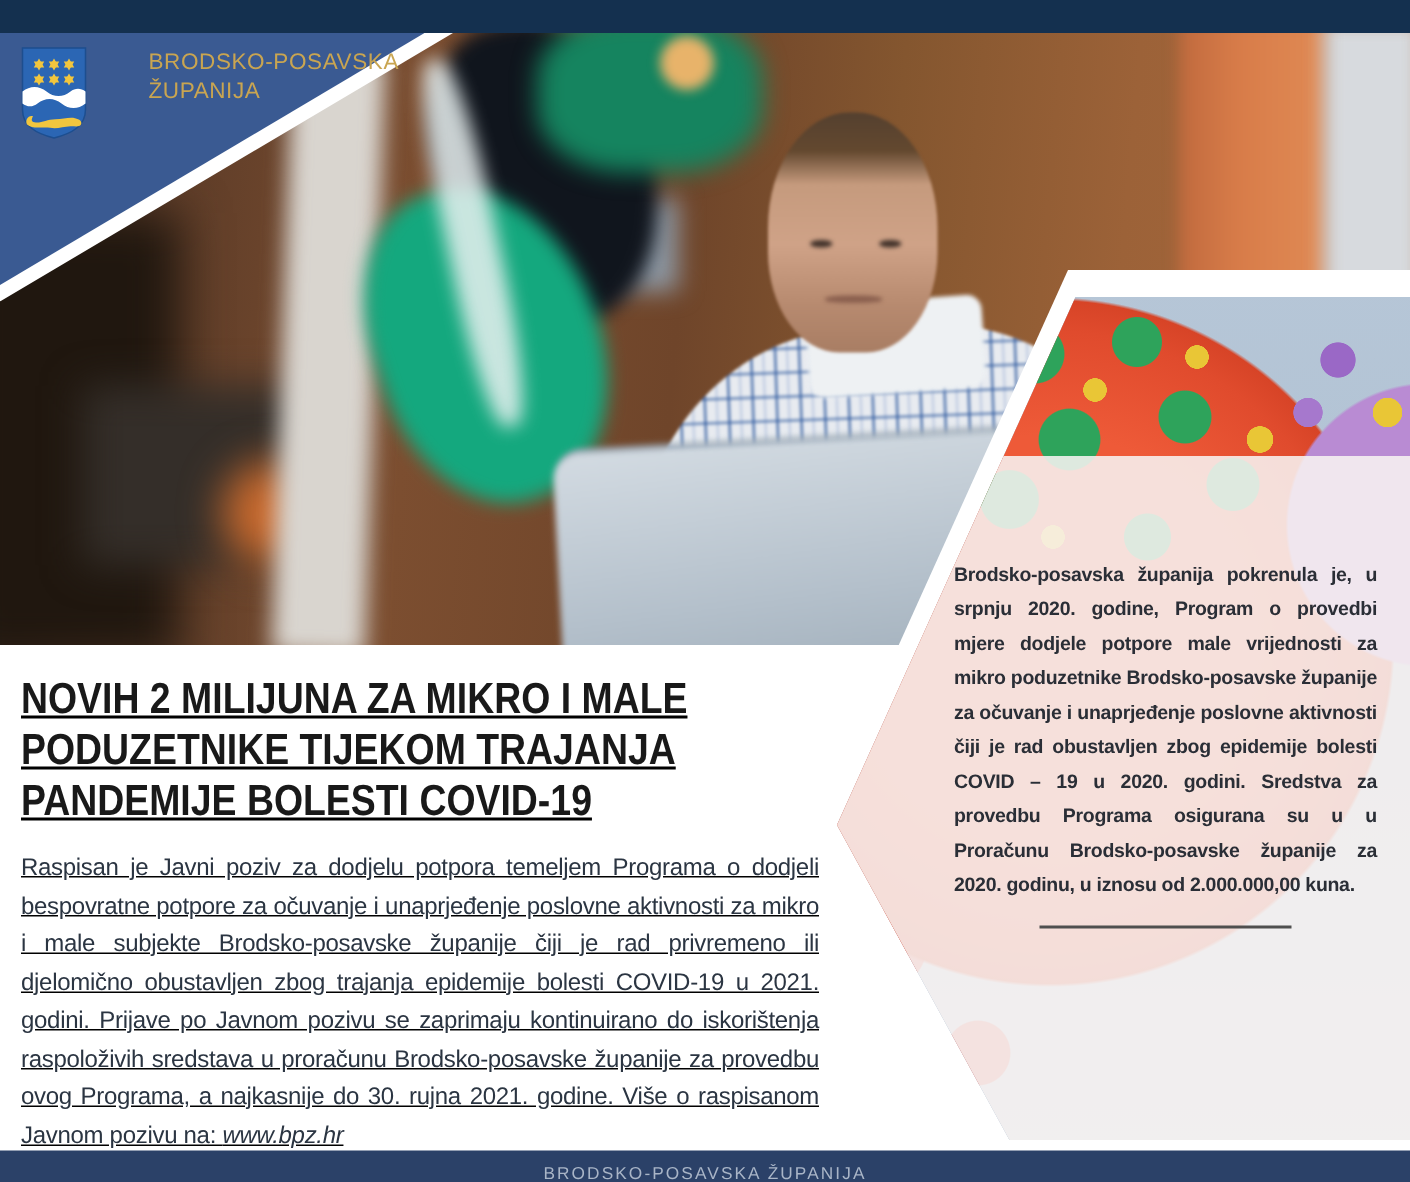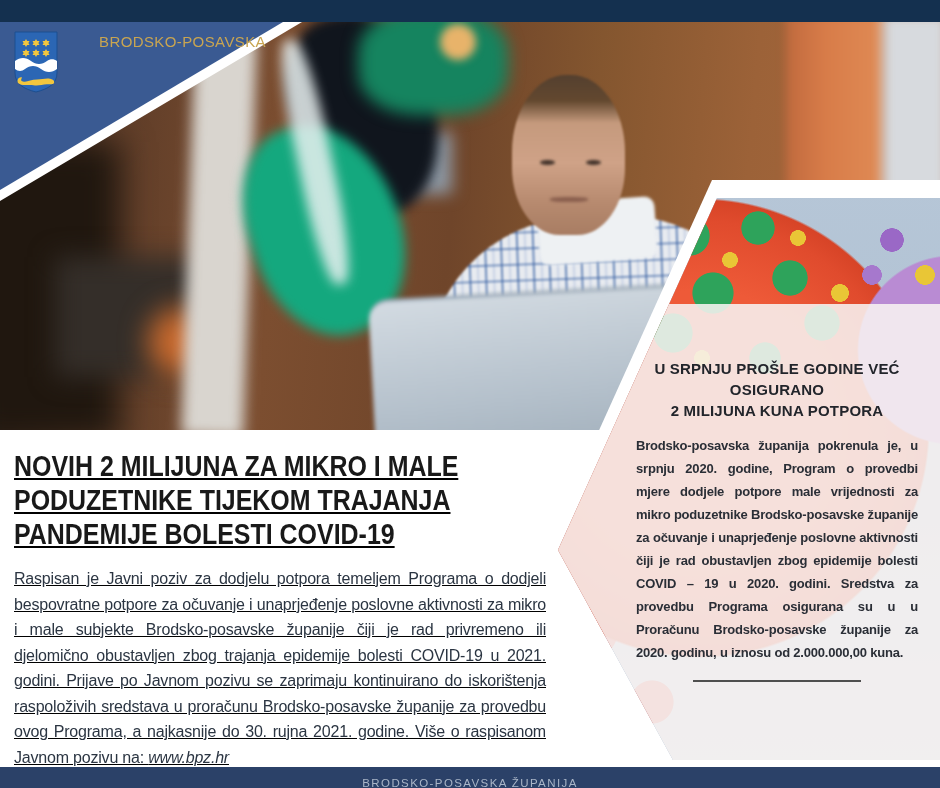--- a/index.html
+++ b/index.html
@@ -135,24 +135,20 @@
   <div class="shape ph-mouth"></div>
   <div class="shape ph-laptop"></div>
 </div>
 
 <div class="hex">
   <div class="hex-white"></div>
   <div class="hex-content">
     <div class="virus-bg"></div>
     <div class="panel-overlay"></div>
     <div class="panel-text">
-      <div class="panel-heading">
-        <div>U SRPNJU PROŠLE GODINE VEĆ OSIGURANO</div>
-        <div>2 MILIJUNA KUNA POTPORA</div>
-      </div>
       <div class="panel-body">Brodsko-posavska županija pokrenula je, u srpnju 2020. godine, Program o provedbi mjere dodjele potpore male vrijednosti za mikro poduzetnike Brodsko-posavske županije za očuvanje i unaprjeđenje poslovne aktivnosti čiji je rad obustavljen zbog epidemije bolesti COVID – 19 u 2020. godini. Sredstva za provedbu Programa osigurana su u u Proračunu Brodsko-posavske županije za 2020. godinu, u iznosu od 2.000.000,00 kuna.</div>
       <div class="panel-divider"></div>
     </div>
   </div>
 </div>
 
 <div class="banner-wrap">
   <div class="banner-white"></div>
   <div class="banner-blue"></div>
   <svg class="logo" viewBox="0 0 46 62">
@@ -169,20 +165,21 @@
       <polygon points="23,18 26.5,24 19.5,24"></polygon>
         <polygon points="23,26 19.5,20 26.5,20"></polygon>
       <polygon points="33,18 36.5,24 29.5,24"></polygon>
         <polygon points="33,26 29.5,20 36.5,20"></polygon>
     </g>
     <path d="M2,30 C7,26 13,26 18,30 C23,34 29,34 34,30 C37,27.5 41,27.5 44,30 L44,38 C39,42 33,42 28,38 C23,34 17,34 12,38 C9,40.5 5,40.5 2,38 Z" fill="#ffffff"></path>
     <path d="M5,52 C3.5,49 6,45.5 9,46.5 C8,48.5 7.5,50 10,50.5 C14,51.5 18,48.5 24,48.5 C29,48.5 33,47 37,47.8 C40,48.4 42,50 41,52 C40,54 36.5,53 34,53.2 C29,53.6 25,55 20.5,54.2 C15,53.2 9,55.5 5,52 Z" fill="#F2C63E"></path>
   </svg>
   <div class="brand-text">
     <div>BRODSKO-POSAVSKA</div>
+    <div>ŽUPANIJA</div>
   </div>
 </div>
 
 <div class="main-text">
   <h1 style="margin:0;padding:0;font-size:inherit;">
     <div class="h1line">NOVIH 2 MILIJUNA ZA MIKRO I MALE</div>
     <div class="h1line">PODUZETNIKE TIJEKOM TRAJANJA</div>
     <div class="h1line">PANDEMIJE BOLESTI COVID-19</div>
   </h1>
   <p class="main-body"><span>Raspisan je Javni poziv za dodjelu potpora temeljem Programa o dodjeli bespovratne potpore za očuvanje i unaprjeđenje poslovne aktivnosti za mikro i male subjekte Brodsko-posavske županije čiji je rad privremeno ili djelomično obustavljen zbog trajanja epidemije bolesti COVID-19 u 2021. godini. Prijave po Javnom pozivu se zaprimaju kontinuirano do iskorištenja raspoloživih sredstava u proračunu Brodsko-posavske županije za provedbu ovog Programa, a najkasnije do 30. rujna 2021. godine. Više o raspisanom Javnom pozivu na: </span><span class="link">www.bpz.hr</span></p>

